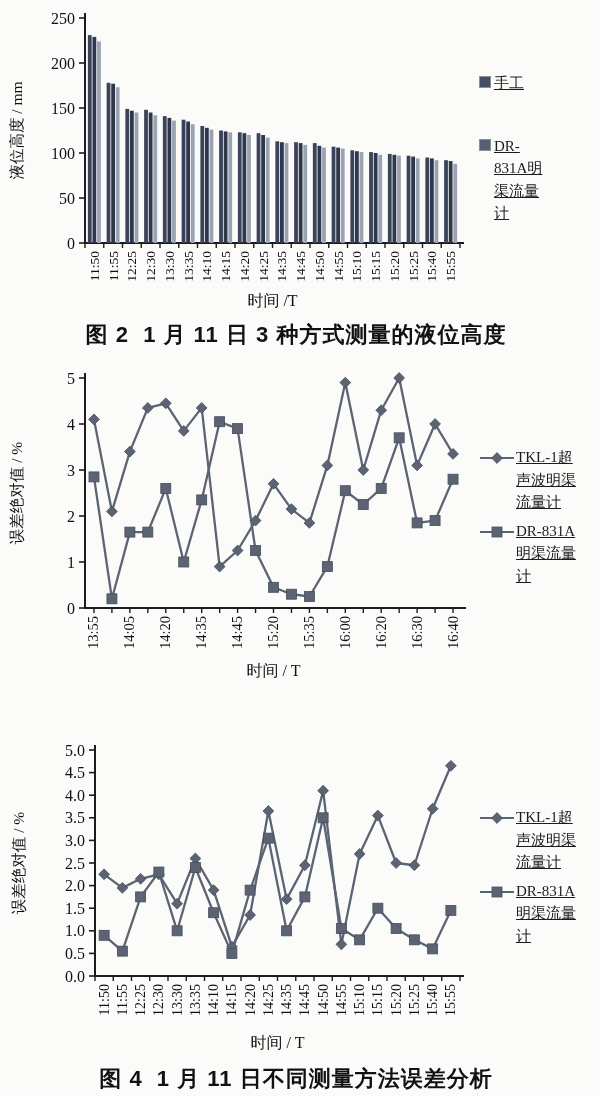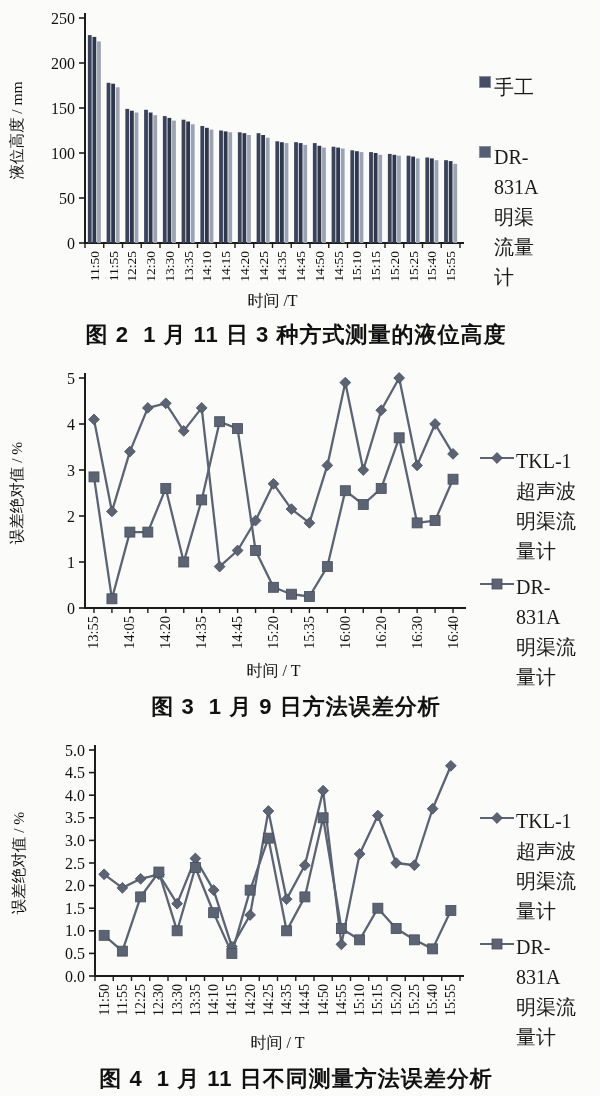--- a/index.html
+++ b/index.html
@@ -15,21 +15,21 @@
   .figrow{display:flex;flex-direction:row;align-items:flex-start;}
   svg.chart{display:block;flex:0 0 auto;}
   .legend{flex:1 1 auto;display:flex;flex-direction:column;}
   #fig2 .legend{padding-top:66px;gap:40px;}
   #fig3 .legend{padding-top:88px;gap:6px;}
   #fig4 .legend{padding-top:76px;gap:6px;}
   .legend-entry{display:flex;flex-direction:row;align-items:flex-start;}
   .swatch{width:10px;height:10px;margin-top:5px;margin-right:4px;
           outline:1px solid #8a8f9c;flex:0 0 auto;}
   .mkicon{flex:0 0 auto;margin-top:6px;margin-right:2px;}
-  .ltext{font-size:20px;line-height:1.5;width:64px;color:#1b1b1b;}
+  .ltext{font-size:15px;line-height:1.5;width:64px;color:#1b1b1b;text-decoration:underline;}
   #fig2 .ltext{width:58px;}
   .caption{
     width:580px;margin-left:6px;text-align:center;white-space:pre;
     font-family:"Liberation Sans","DejaVu Sans",sans-serif;
     font-weight:700;font-size:22px;letter-spacing:1px;color:#111;
   }
   #fig2 .caption{margin-top:2px;}
   #fig3 .caption{margin-top:0px;}
   #fig4 .caption{margin-top:2px;text-align:center;}
 </style>
@@ -277,21 +277,20 @@
       </div>
       <div class="legend-entry">
         <svg class="mkicon" width="34" height="12">
             <line x1="0" y1="6" x2="34" y2="6" stroke="#5c6474" stroke-width="2.2"></line>
             <rect x="12" y="1" width="10" height="10" fill="#5c6474" stroke="#464e5c" stroke-width="0.8"></rect>
           </svg>
         <span class="ltext">DR-831A明渠流量计</span>
       </div>
     </div>
   </div>
-  <div class="caption">图 3  1 月 9 日方法误差分析</div>
 </div>
 
 <div class="figure" id="fig4">
   <div class="figrow">
     <svg class="chart" id="chart2" width="480" height="332" viewBox="0 0 480 332">
         <line x1="95" y1="15" x2="95" y2="247" stroke="#1c1c1c" stroke-width="2"></line>
         <line x1="94" y1="246" x2="464" y2="246" stroke="#1c1c1c" stroke-width="2"></line>
         <line x1="89" y1="246" x2="95" y2="246" stroke="#1c1c1c" stroke-width="1.6"></line>
         <text x="85" y="251.5" text-anchor="end" font-size="16" font-family="&quot;Liberation Serif&quot;,&quot;DejaVu Serif&quot;,serif" fill="#111">0.0</text>
         <line x1="89" y1="223.4" x2="95" y2="223.4" stroke="#1c1c1c" stroke-width="1.6"></line>

